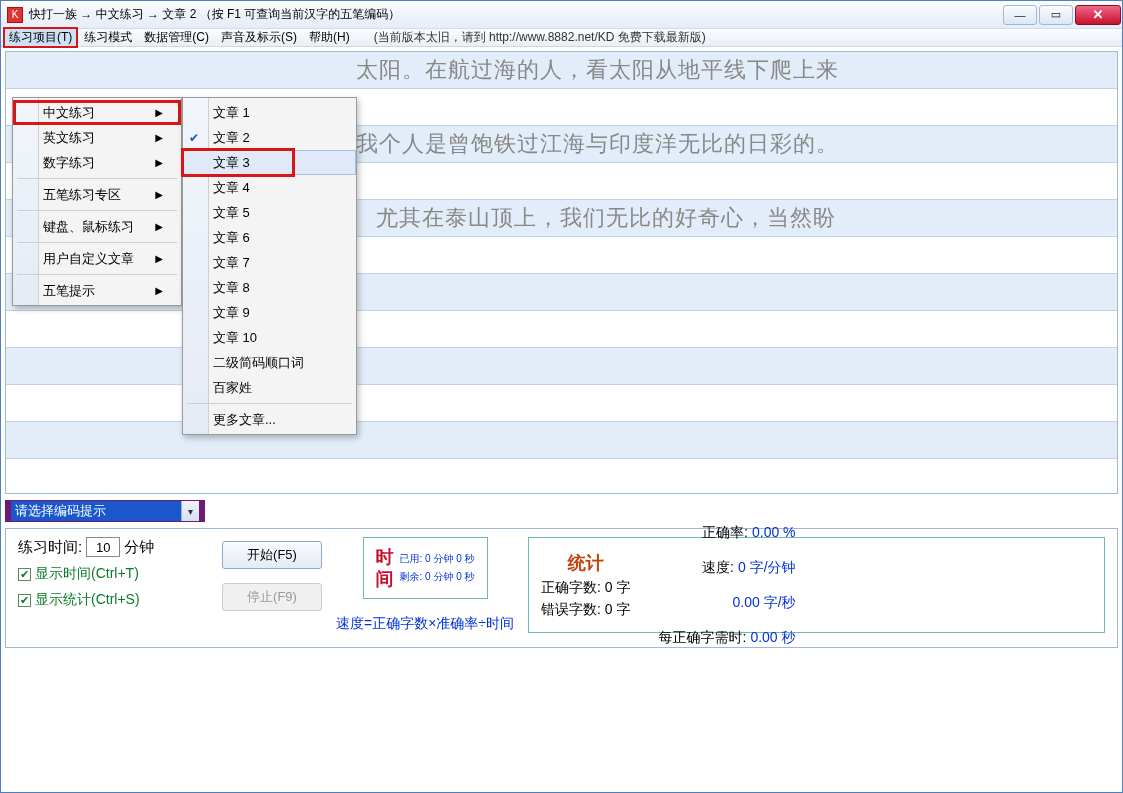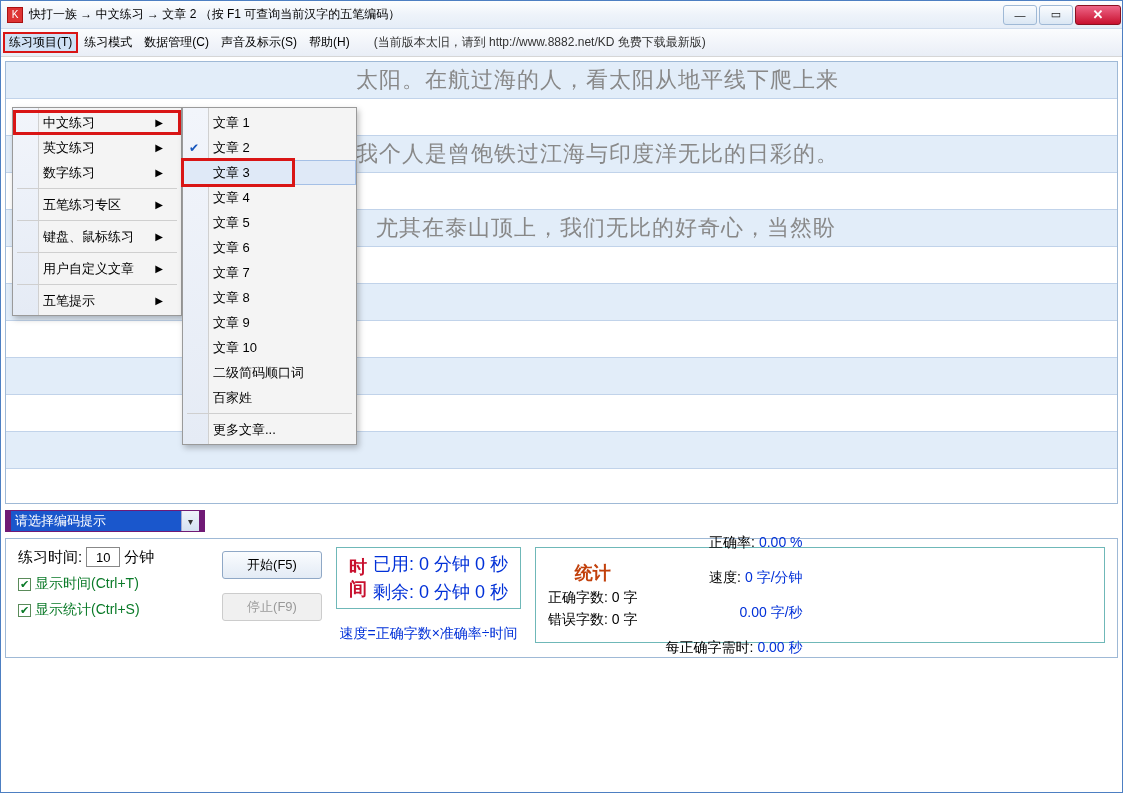--- a/index.html
+++ b/index.html
@@ -5,21 +5,21 @@
   * { box-sizing: border-box; margin: 0; padding: 0; font-family: "Microsoft YaHei", SimSun, sans-serif; }
   body { background: #fff; width: 1123px; height: 793px; overflow: hidden; font-size: 12px; }
   .window { width: 1123px; height: 793px; border: 1px solid #4d7fc2; display: flex; flex-direction: column; background:#fff; }
   .titlebar { height: 28px; background: linear-gradient(#fdfefe,#eef3fa,#e5edf7); display: flex; align-items: center; padding: 0 0 0 6px; border-bottom:1px solid #cfdced;}
   .titlebar .icon { width:16px; height:16px; background:#d33; border:1px solid #a11; margin-right:6px; display:flex;align-items:center;justify-content:center;color:#fff;font-size:10px;}
   .titlebar .title { font-size:12px; color:#000; }
   .tb-controls { margin-left:auto; display:flex; }
   .tb-btn { width:34px; height:20px; margin:0 1px; background:linear-gradient(#fafcfe,#dbe7f4); border:1px solid #9fb9d6; border-radius:3px; display:flex; align-items:center; justify-content:center; font-size:11px; color:#222;}
   .tb-btn.close { width:46px; background:linear-gradient(#e68,#c8102e); border-color:#8a1020; color:#fff;}
   .tb-btn.close span{font-weight:bold;font-size:13px;}
-  .menubar { height:28px; background:linear-gradient(#fbfcfe,#e9eef6); display:flex; align-items:center; padding:0 2px; gap:0; font-size:12px; color:#000; border-bottom:1px solid #d6d6d6;}
+  .menubar { height:18px; background:linear-gradient(#fbfcfe,#e9eef6); display:flex; align-items:center; padding:0 2px; gap:0; font-size:12px; color:#000; border-bottom:1px solid #d6d6d6;}
   .menubar .mitem { padding:2px 6px; cursor:default;}
   .menubar .mitem.active { border:2px solid #d91515; background:#cfe1f5; padding:0 4px;}
   .menubar .info{ margin-left:18px; color:#333;}
   .content-area { flex:1; position:relative; padding:4px; }
   .lesson-panel { border:1px solid #9fb9d6; height:443px; background:#fff; position:relative; overflow:hidden;}
   .lesson-row { height:37px; border-bottom:1px solid #c1d3ea; display:flex; align-items:center; padding:0 8px; font-size:22px; font-family: SimSun, serif; color:#888; background:#e2edf9; letter-spacing:1px;}
   .lesson-row.blank { background:#e2edf9;}
   .lesson-row.input { background:#fff; }
   .dropdown-wrap{ margin-top:6px; }
   .dropdown { display:inline-flex; align-items:center; height:22px; border:6px solid #701a75; background:#f97316; }
@@ -28,21 +28,21 @@
   .bottom-bar { margin-top:6px; height:120px; border:1px solid #9fb9d6; padding:8px 12px; display:flex; gap:14px; align-items:flex-start; font-size:13px;}
   .col { display:flex; flex-direction:column; gap:8px;}
   .time-field { display:flex; align-items:center; gap:4px; font-size:15px;}
   .time-field input{ width:34px; height:20px; border:1px solid #888; text-align:center; font-size:13px;}
   .chk { display:flex; align-items:center; gap:4px; color:#0a7a28; font-size:14px;}
   .chk .box{ width:13px; height:13px; border:1px solid #5a8b5a; background:#fff; display:flex; align-items:center;justify-content:center; color:#0a7a28; font-size:11px;}
   .btn { width:100px; height:28px; background:linear-gradient(#fafcfe,#e3ebf5); border:1px solid #8fa8c6; border-radius:3px; font-size:13px; display:flex;align-items:center;justify-content:center;}
   .btn.disabled{ color:#999; background:#f0f0f0; border-color:#ccc;}
   .mid-box { border:1px solid #6fb8b8; padding:6px 12px; height:62px; display:flex; gap:6px;}
   .mid-box .lbl{ color:#c8102e; font-size:18px; font-weight:bold; display:flex; flex-direction:column; justify-content:center; line-height:22px;}
-  .mid-box .vals{ display:flex; flex-direction:column; justify-content:center; gap:4px; font-size:18px; color:#0030d8;}
+  .mid-box .vals{ display:flex; flex-direction:column; justify-content:center; gap:4px; font-size:10px; color:#0030d8;}
   .formula{ font-size:14px; color:#0030d8; margin-top:8px;}
   .stats-box{ border:1px solid #6fb8b8; padding:6px 12px; height:96px; flex:1; display:flex; gap:28px;}
   .stats-left{ display:flex; flex-direction:column; align-items:center; gap:4px; font-size:14px; color:#000; justify-content:center;}
   .stats-left .hdr{ color:#c2410c; font-size:18px; font-weight:bold;}
   .stats-right{ display:flex; flex-direction:column; gap:17px; font-size:14px; justify-content:center;}
   .stats-right .row{ display:flex; justify-content:flex-end; gap:4px;}
   .stats-right .val{ color:#0030d8;}
 
   
   .menu-pop { position:absolute; background:#f4f4f4; border:1px solid #9a9a9a; box-shadow:2px 3px 6px rgba(0,0,0,.25); z-index:50;}

